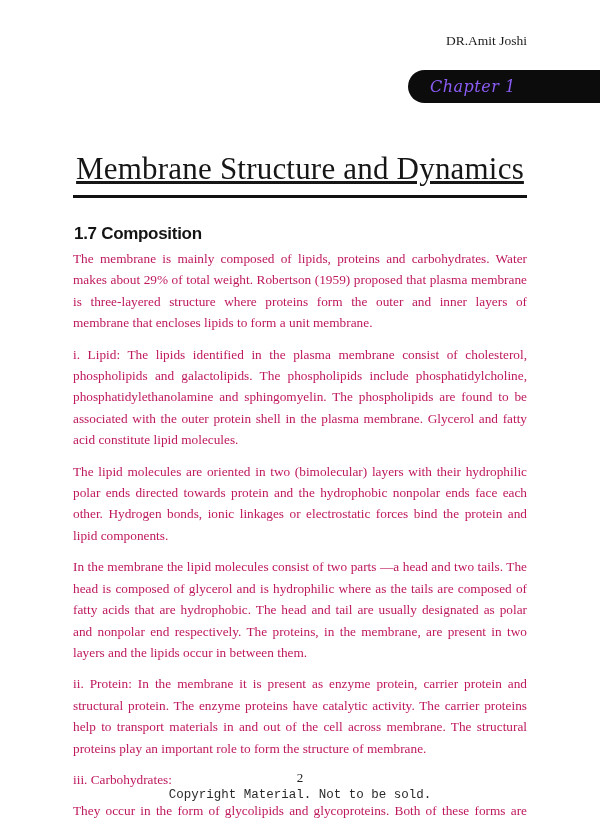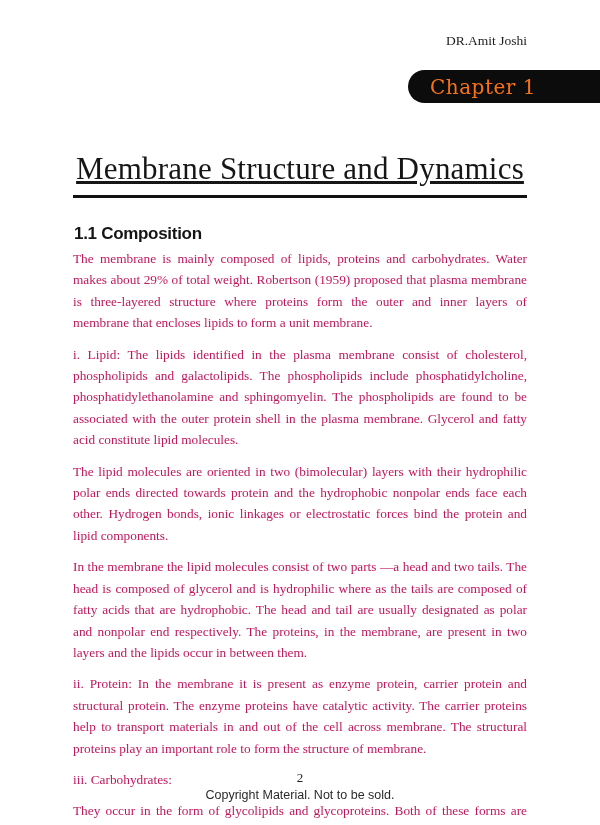--- a/index.html
+++ b/index.html
@@ -34,23 +34,24 @@
     right: 0;
     height: 33px;
     background: #0c0c0c;
     border-radius: 17px 0 0 17px;
     display: flex;
     align-items: center;
     padding-left: 22px;
   }
   .chapter-badge span {
     font-family: "DejaVu Serif", "Liberation Serif", serif;
-    font-size: 20px;
-    color: #f97316;
+    font-size: 16px;
+    color: #8b5cf6;
     letter-spacing: 0.5px;
+    font-style: italic;
   }
 
   
   .book-title {
     position: absolute;
     top: 151px;
     left: 73px;
     width: 454px;
     text-align: center;
     font-family: "Liberation Serif", serif;
@@ -108,41 +109,41 @@
     font-family: "Liberation Serif", serif;
     font-size: 13px;
     color: #222222;
   }
   .copyright-line {
     position: absolute;
     top: 788px;
     left: 0;
     width: 100%;
     text-align: center;
-    font-family: Liberation Sans, sans-serif;
+    font-family: Liberation Mono, monospace;
     font-size: 12.5px;
     color: #2a2a2a;
   }
 </style>
 </head>
 <body>
 
 <div class="page">
 
   <div class="author-line">DR.Amit Joshi</div>
 
   <div class="chapter-badge">
     <span>Chapter 1</span>
   </div>
 
   <h1 class="book-title">Membrane Structure and Dynamics</h1>
 
   <div class="title-rule"></div>
 
-  <h2 class="section-heading">1.1 Composition</h2>
+  <h2 class="section-heading">1.7 Composition</h2>
 
   <div class="body-text">
     <p>The membrane is mainly composed of lipids, proteins and carbohydrates. Water makes about 29% of total weight. Robertson (1959) proposed that plasma membrane is three-layered structure where proteins form the outer and inner layers of membrane that encloses lipids to form a unit membrane.</p>
     <p>i. Lipid: The lipids identified in the plasma membrane consist of cholesterol, phospholipids and galactolipids. The phospholipids include phosphatidylcholine, phosphatidylethanolamine and sphingomyelin. The phospholipids are found to be associated with the outer protein shell in the plasma membrane. Glycerol and fatty acid constitute lipid molecules.</p>
     <p>The lipid molecules are oriented in two (bimolecular) layers with their hydrophilic polar ends directed towards protein and the hydrophobic nonpolar ends face each other. Hydrogen bonds, ionic linkages or electrostatic forces bind the protein and lipid components.</p>
     <p>In the membrane the lipid molecules consist of two parts —a head and two tails. The head is composed of glycerol and is hydrophilic where as the tails are composed of fatty acids that are hydrophobic. The head and tail are usually designated as polar and nonpolar end respectively. The proteins, in the membrane, are present in two layers and the lipids occur in between them.</p>
     <p>ii. Protein: In the membrane it is present as enzyme protein, carrier protein and structural protein. The enzyme proteins have catalytic activity. The carrier proteins help to transport materials in and out of the cell across membrane. The structural proteins play an important role to form the structure of membrane.</p>
     <p>iii. Carbohydrates:</p>
     <p>They occur in the form of glycolipids and glycoproteins. Both of these forms are confined exclusively to the external membrane surface. Bell (1962) is of opinion that polysaccharides confer some stability to the lipoprotein complex in the membrane.</p>
   </div>

